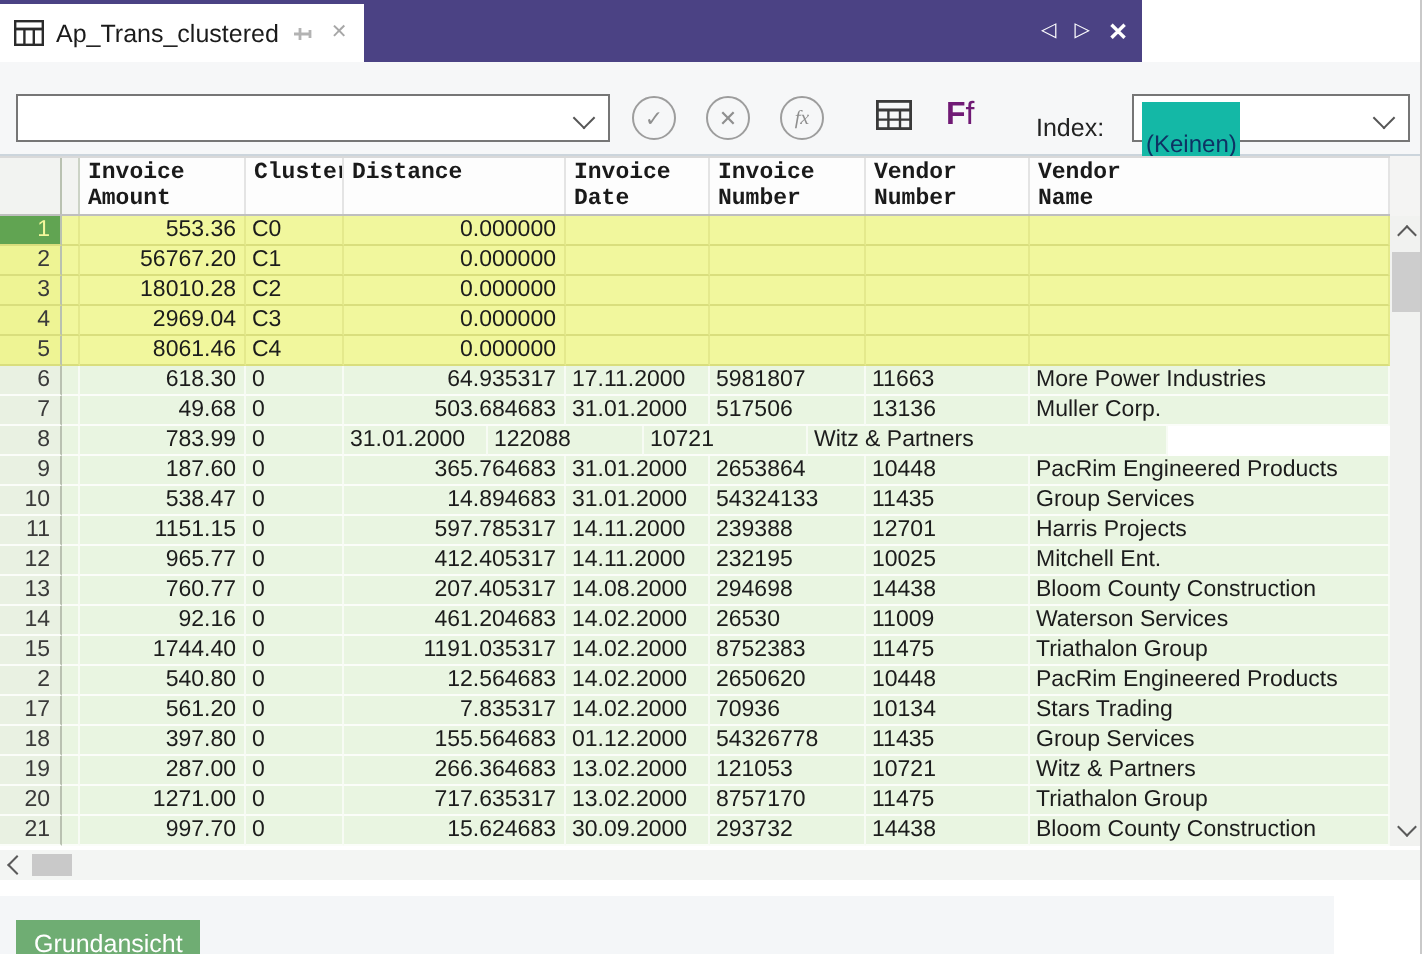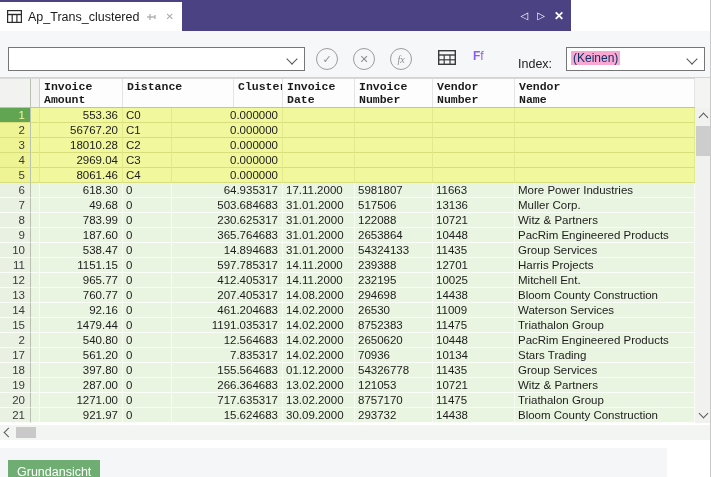--- a/index.html
+++ b/index.html
@@ -23,26 +23,26 @@
   .combo{position:absolute;background:#fff;border:1px solid #767676;box-sizing:border-box;}
   .combo .chev{position:absolute;right:8px;top:7px;width:7px;height:7px;border-right:1.6px solid #555;
     border-bottom:1.6px solid #555;transform:rotate(45deg);}
   .filter-combo{left:8px;top:16px;width:297px;height:24px;}
   .filter-combo input{border:none;outline:none;width:270px;height:20px;margin:1px 0 0 4px;
     font-family:"Liberation Sans",sans-serif;font-size:12px;background:transparent;}
   .circle-btn{position:absolute;top:17px;width:22px;height:22px;border:1.5px solid #9d9d9d;border-radius:50%;
     color:#8f8f8f;display:flex;align-items:center;justify-content:center;font-size:11px;box-sizing:border-box;background:transparent;}
   .circle-btn.fx{font-style:italic;font-size:10px;font-family:"Liberation Serif",serif;}
   .tbl-btn{position:absolute;left:438px;top:19px;}
-  .ff-btn{position:absolute;left:473px;top:18px;font-size:12px;color:#8b5cf6;}
+  .ff-btn{position:absolute;left:473px;top:18px;font-size:16px;color:#701a75;}
   .ff-btn b{font-weight:bold;}
   .index-label{position:absolute;left:518px;top:26px;font-size:12.5px;color:#222;}
   .index-combo{left:566px;top:16px;width:139px;height:24px;}
   .index-combo .val{display:inline-block;margin:3px 0 0 4px;font-size:12px;
-    background:#f9a8d4;color:#0e3263;padding:0 2px;}
+    background:#14b8a6;color:#0e3263;padding:14px 2px;}
 
   
   .grid{position:absolute;top:78px;left:0;width:695px;}
   .ghead{display:flex;height:30px;background:#fdfdfd;border-top:1px solid #d9d9d9;
     border-bottom:1px solid #bfbfbf;box-sizing:border-box;}
   .ghead .hc{box-sizing:border-box;font-weight:bold;font-size:11.5px;line-height:13px;color:#1a1a1a;
     padding:1px 0 0 4px;border-right:1px solid #e4e4e4;white-space:pre-line;overflow:hidden;font-family:Liberation Mono, monospace;}
   .hc.rownum{width:31px;background:#f2f3f1;border-right:1px solid #b9c1b1;}
   .hc.marker{width:9px;background:#f2f3f1;border-right:1px solid #ccd3c6;}
 
@@ -141,22 +141,22 @@
       <span class="chev"></span>
     </div>
   </div>
 
   <div class="grid">
     <div class="ghead">
       <div class="hc rownum"></div>
       <div class="hc marker"></div>
     <div class="hc c0">Invoice
 Amount</div>
+        <div class="hc c1">Cluster</div>
         <div class="hc c2">Distance</div>
-        <div class="hc c1">Cluster</div>
         <div class="hc c3">Invoice
 Date</div>
         <div class="hc c4">Invoice
 Number</div>
         <div class="hc c5">Vendor
 Number</div>
         <div class="hc c6">Vendor
 Name</div>
       </div>
     <div>
@@ -235,21 +235,20 @@
           <div class="cell c3">31.01.2000</div>
           <div class="cell c4">517506</div>
           <div class="cell c5">13136</div>
           <div class="cell c6">Muller Corp.</div>
         </div>
         <div class="row norm">
           <div class="cell rownum">8</div>
           <div class="cell marker"></div>
           <div class="cell c0 r">783.99</div>
           <div class="cell c1">0</div>
-          <div class="cell c2 r">230.625317</div>
           <div class="cell c3">31.01.2000</div>
           <div class="cell c4">122088</div>
           <div class="cell c5">10721</div>
           <div class="cell c6">Witz &amp; Partners</div>
         </div>
         <div class="row norm">
           <div class="cell rownum">9</div>
           <div class="cell marker"></div>
           <div class="cell c0 r">187.60</div>
           <div class="cell c1">0</div>
@@ -310,21 +309,21 @@
           <div class="cell c1">0</div>
           <div class="cell c2 r">461.204683</div>
           <div class="cell c3">14.02.2000</div>
           <div class="cell c4">26530</div>
           <div class="cell c5">11009</div>
           <div class="cell c6">Waterson Services</div>
         </div>
         <div class="row norm">
           <div class="cell rownum">15</div>
           <div class="cell marker"></div>
-          <div class="cell c0 r">1479.44</div>
+          <div class="cell c0 r">1744.40</div>
           <div class="cell c1">0</div>
           <div class="cell c2 r">1191.035317</div>
           <div class="cell c3">14.02.2000</div>
           <div class="cell c4">8752383</div>
           <div class="cell c5">11475</div>
           <div class="cell c6">Triathalon Group</div>
         </div>
         <div class="row norm">
           <div class="cell rownum">2</div>
           <div class="cell marker"></div>
@@ -376,21 +375,21 @@
           <div class="cell c1">0</div>
           <div class="cell c2 r">717.635317</div>
           <div class="cell c3">13.02.2000</div>
           <div class="cell c4">8757170</div>
           <div class="cell c5">11475</div>
           <div class="cell c6">Triathalon Group</div>
         </div>
         <div class="row norm">
           <div class="cell rownum">21</div>
           <div class="cell marker"></div>
-          <div class="cell c0 r">921.97</div>
+          <div class="cell c0 r">997.70</div>
           <div class="cell c1">0</div>
           <div class="cell c2 r">15.624683</div>
           <div class="cell c3">30.09.2000</div>
           <div class="cell c4">293732</div>
           <div class="cell c5">14438</div>
           <div class="cell c6">Bloom County Construction</div>
         </div>
       </div>
   </div>
 

